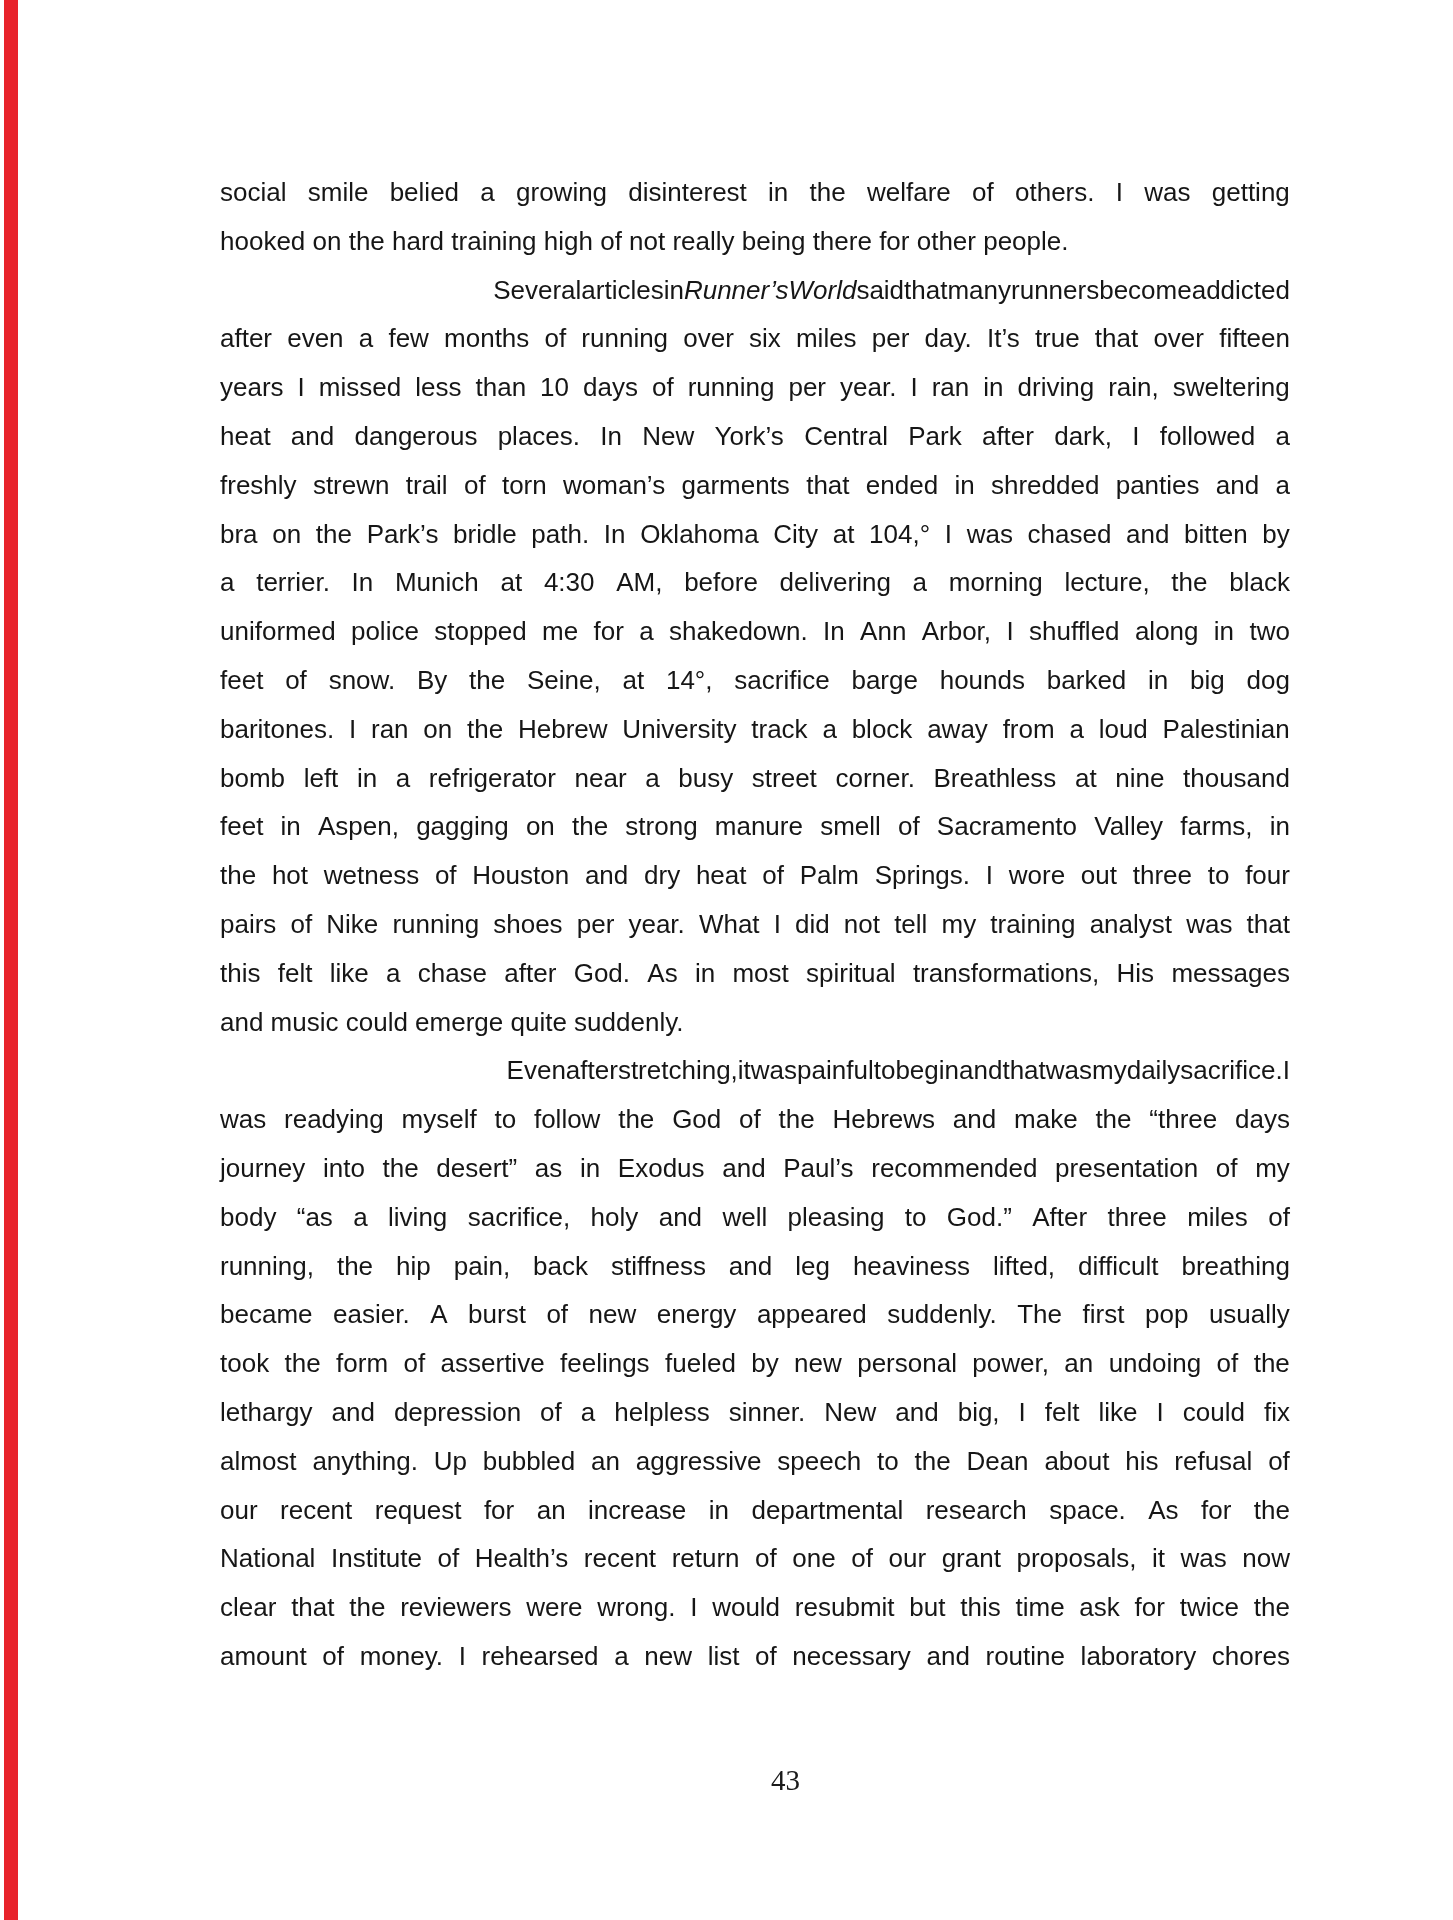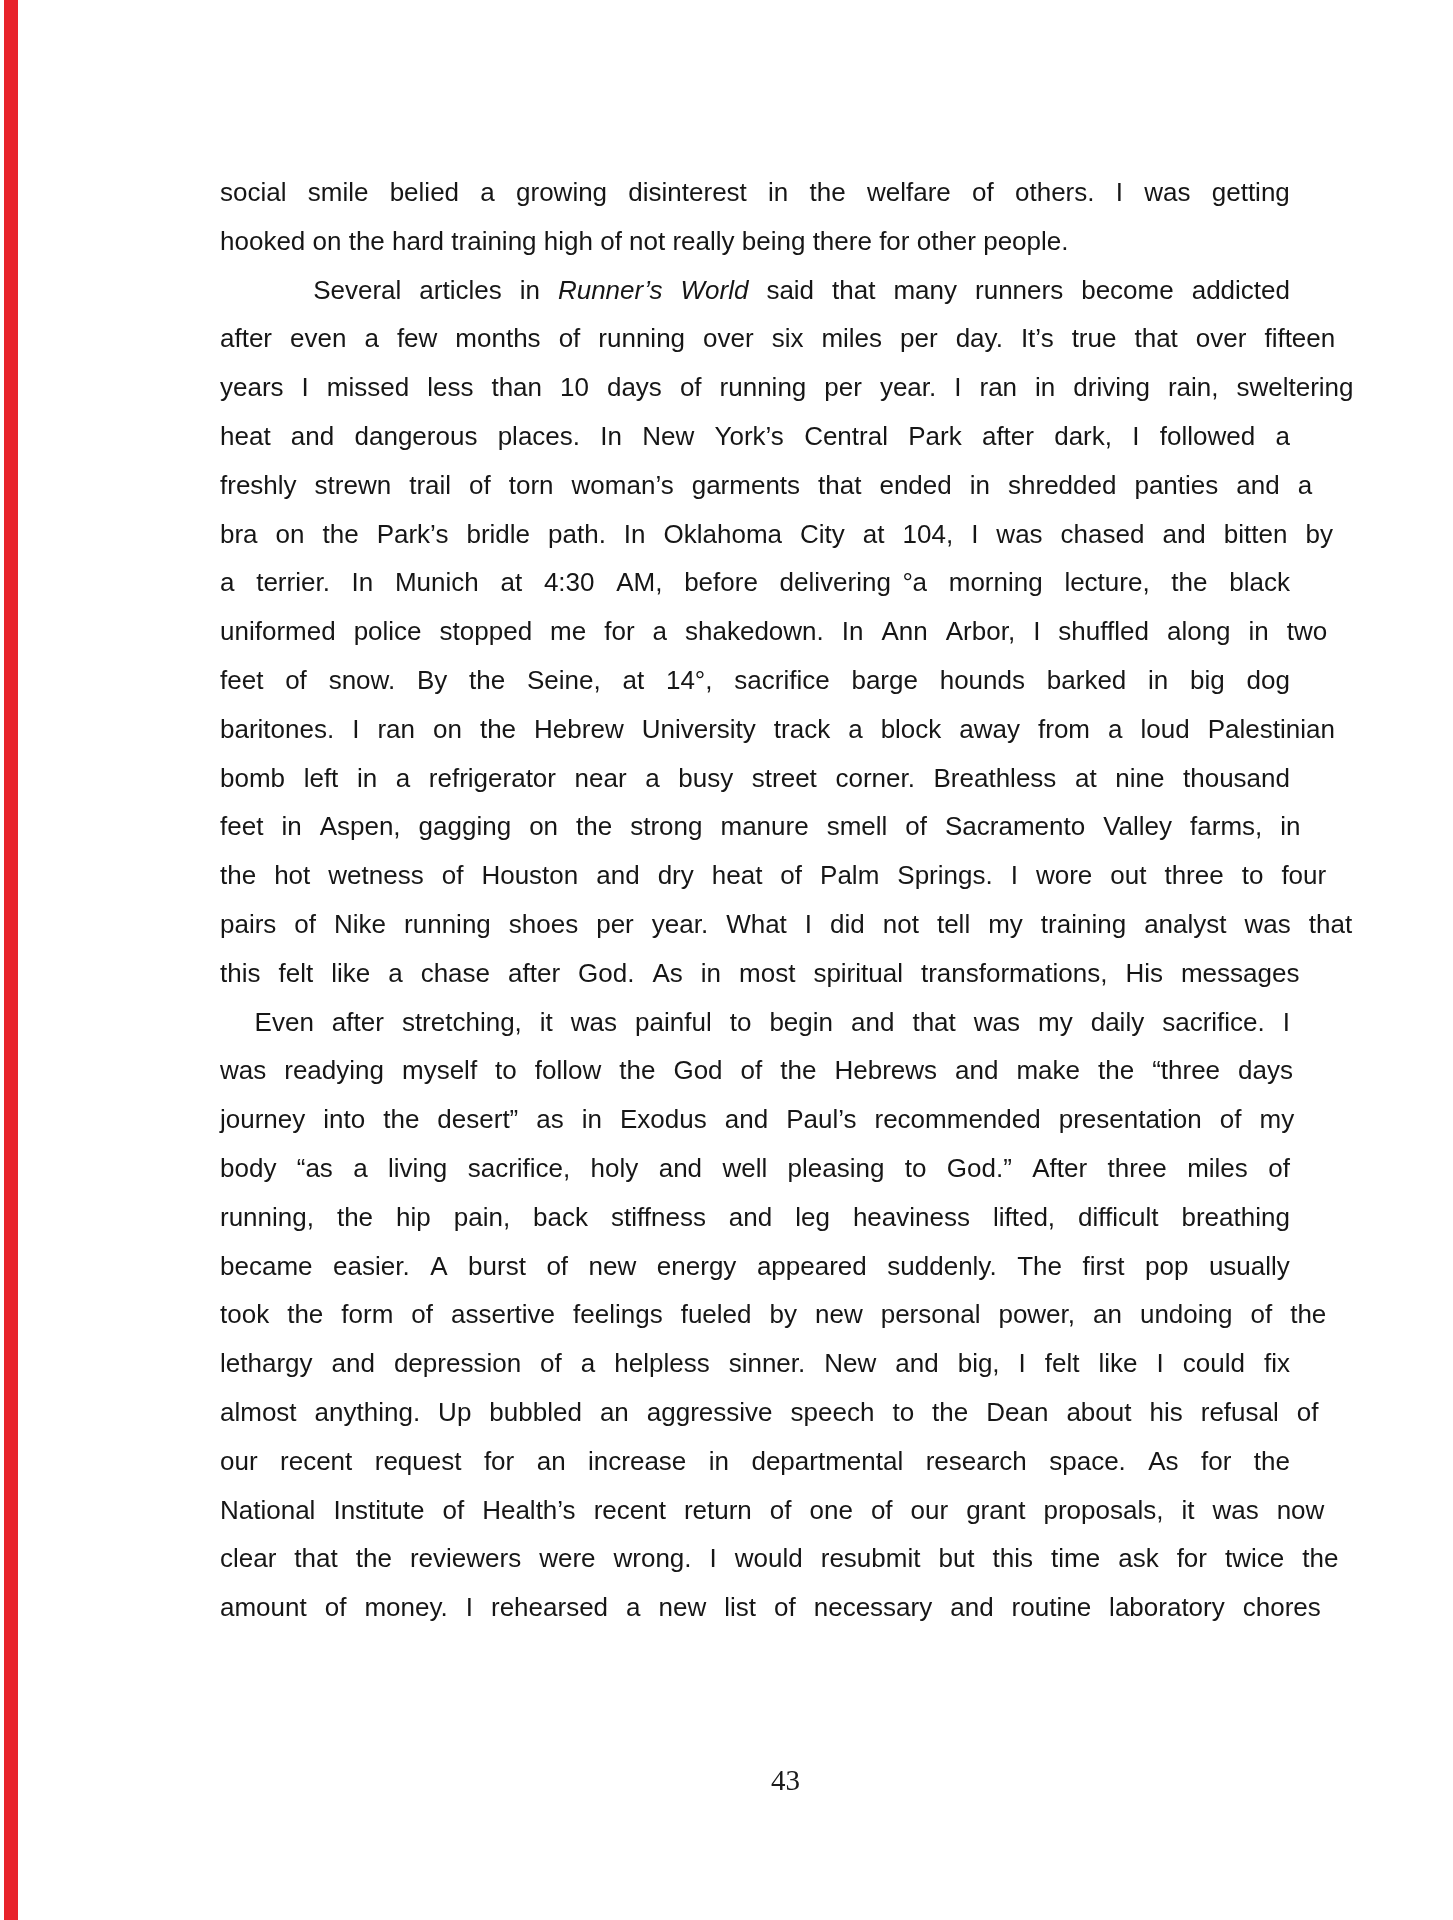--- a/index.html
+++ b/index.html
@@ -19,21 +19,21 @@
   }
   .textblock {
     position: absolute;
     left: 220px; top: 168px;
     width: 1070px;
     font-size: 26px;
     line-height: 48.8px;
     color: #161616;
     -webkit-font-smoothing: antialiased;
   }
-  .line { height: 48.8px; white-space: pre; gap: 18px; }
+  .line { height: 48.8px; white-space: pre; }
   .line.j {
     display: flex;
     justify-content: space-between;
     white-space: normal;
   }
   .line.ind { padding-left: 70px; justify-content: flex-end; }
   .it { font-style: italic; }
   .page-number {
     position: absolute;
     left: 700px; top: 1764px;
@@ -323,20 +323,21 @@
         <span>after</span>
         <span>God.</span>
         <span>As</span>
         <span>in</span>
         <span>most</span>
         <span>spiritual</span>
         <span>transformations,</span>
         <span>His</span>
         <span>messages</span>
       </div>
+      <div class="line"><span>and music could emerge quite suddenly.</span></div>
       <div class="line j ind">
         <span>Even</span>
         <span>after</span>
         <span>stretching,</span>
         <span>it</span>
         <span>was</span>
         <span>painful</span>
         <span>to</span>
         <span>begin</span>
         <span>and</span>

